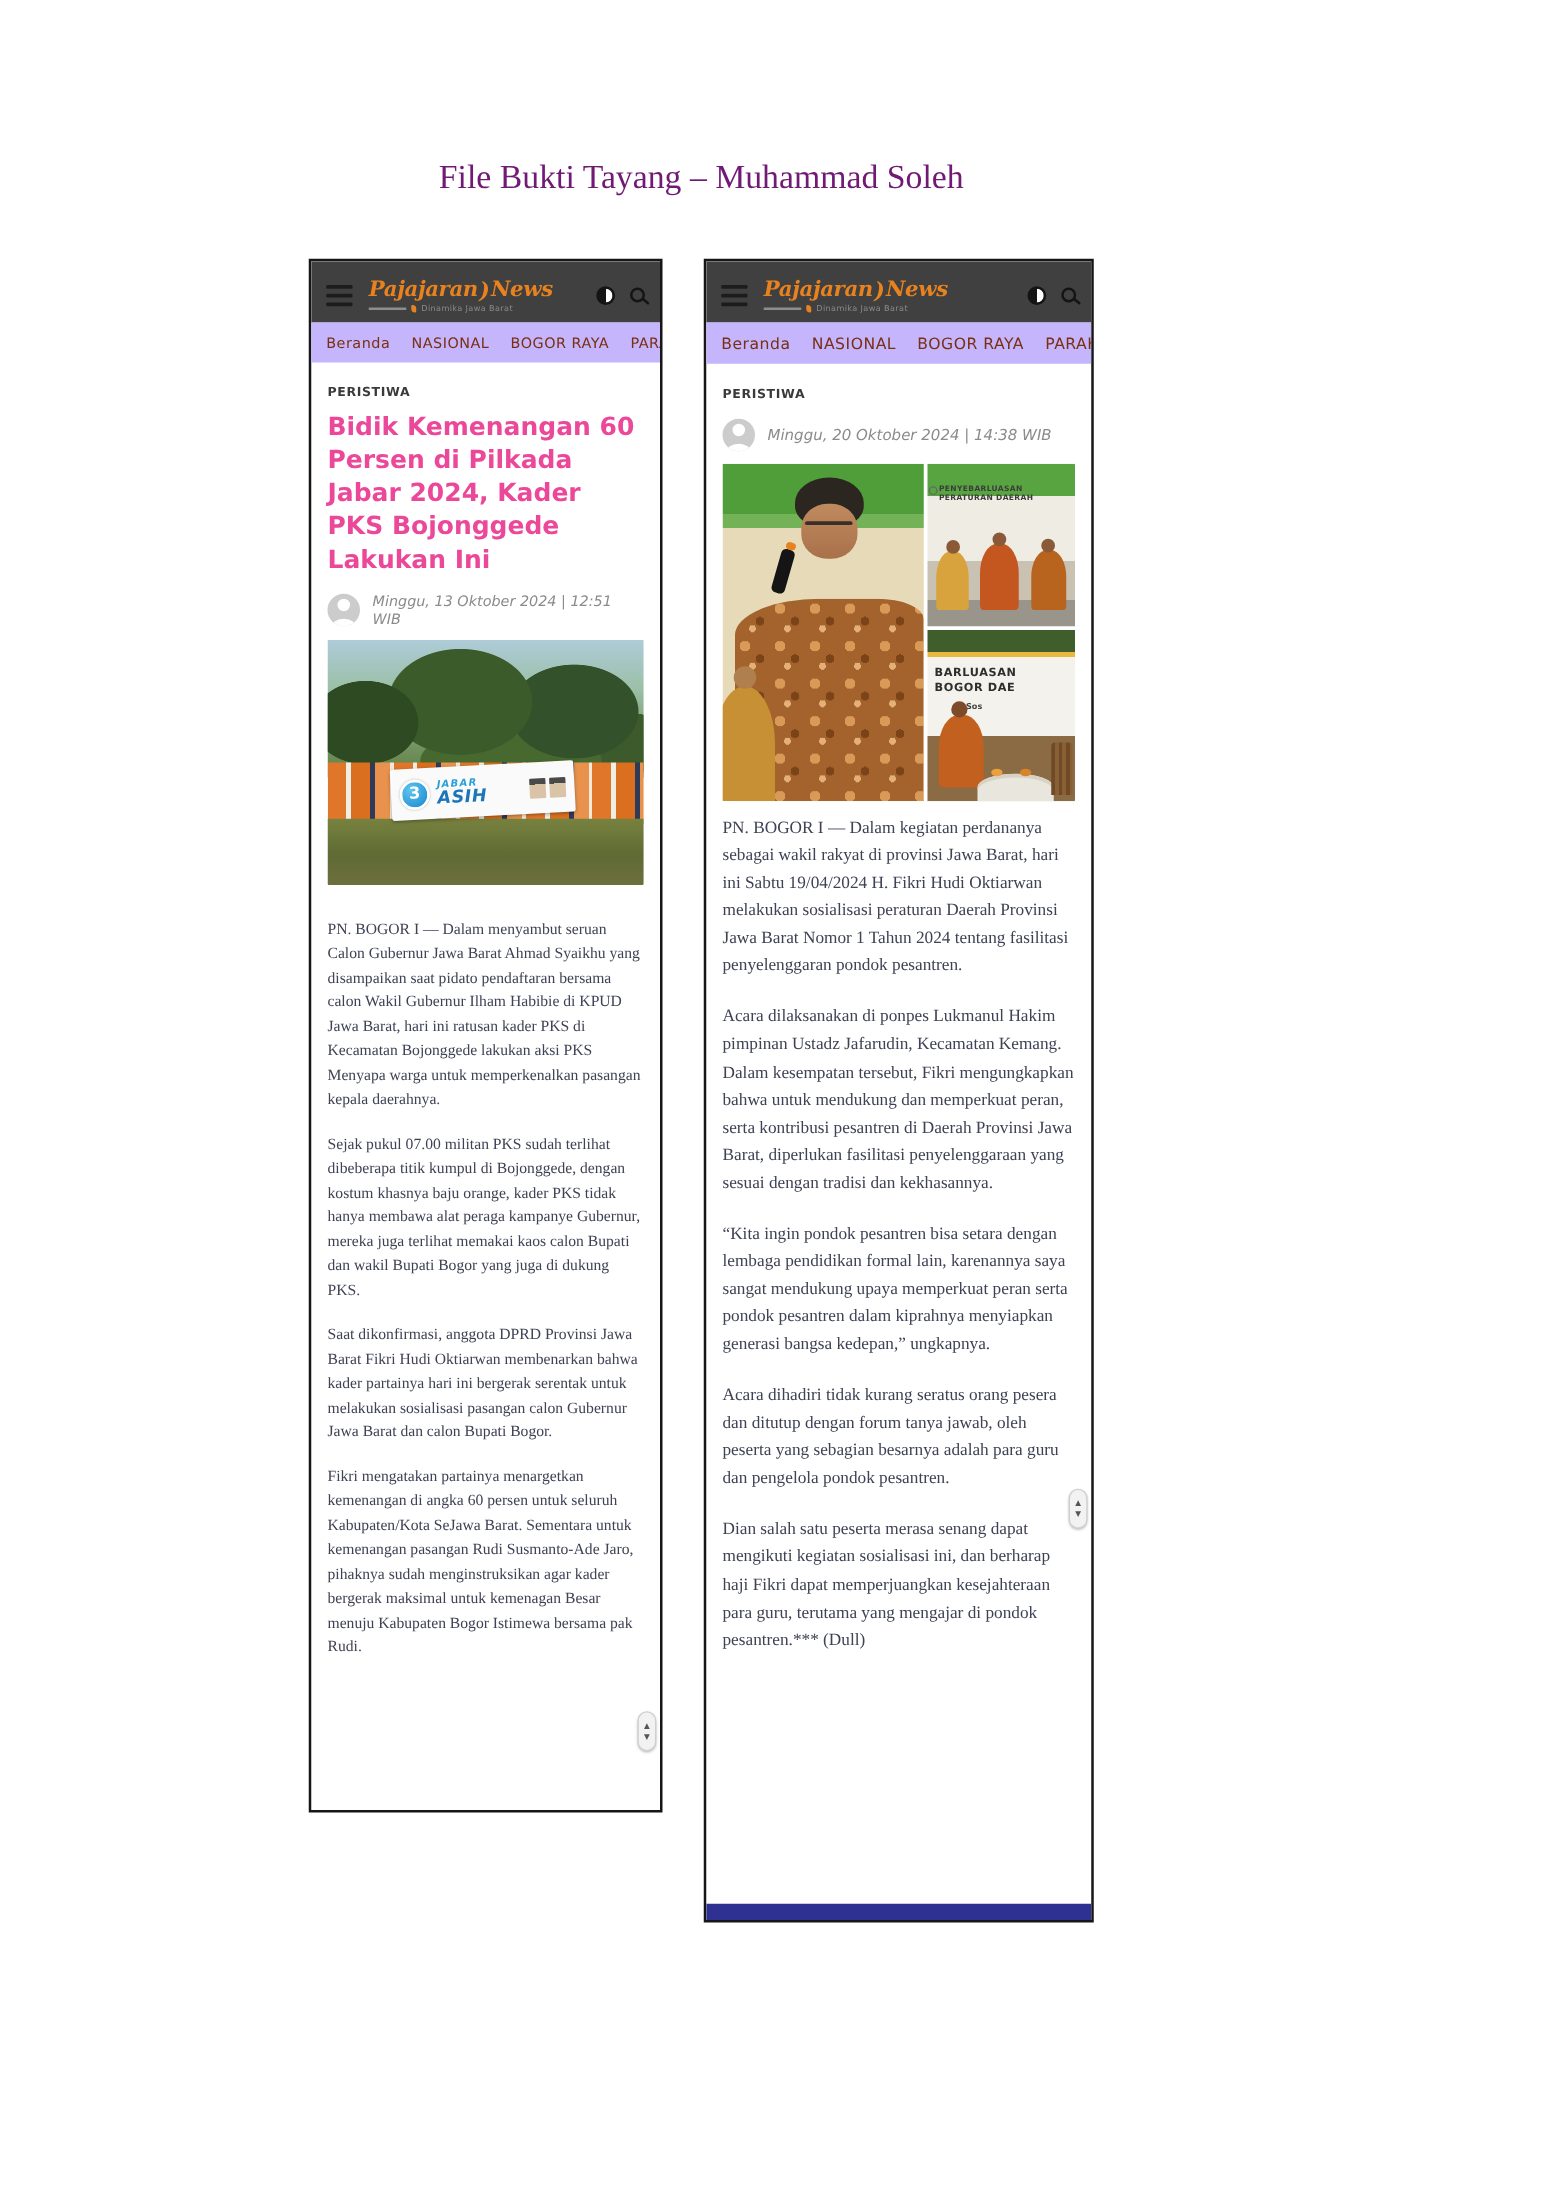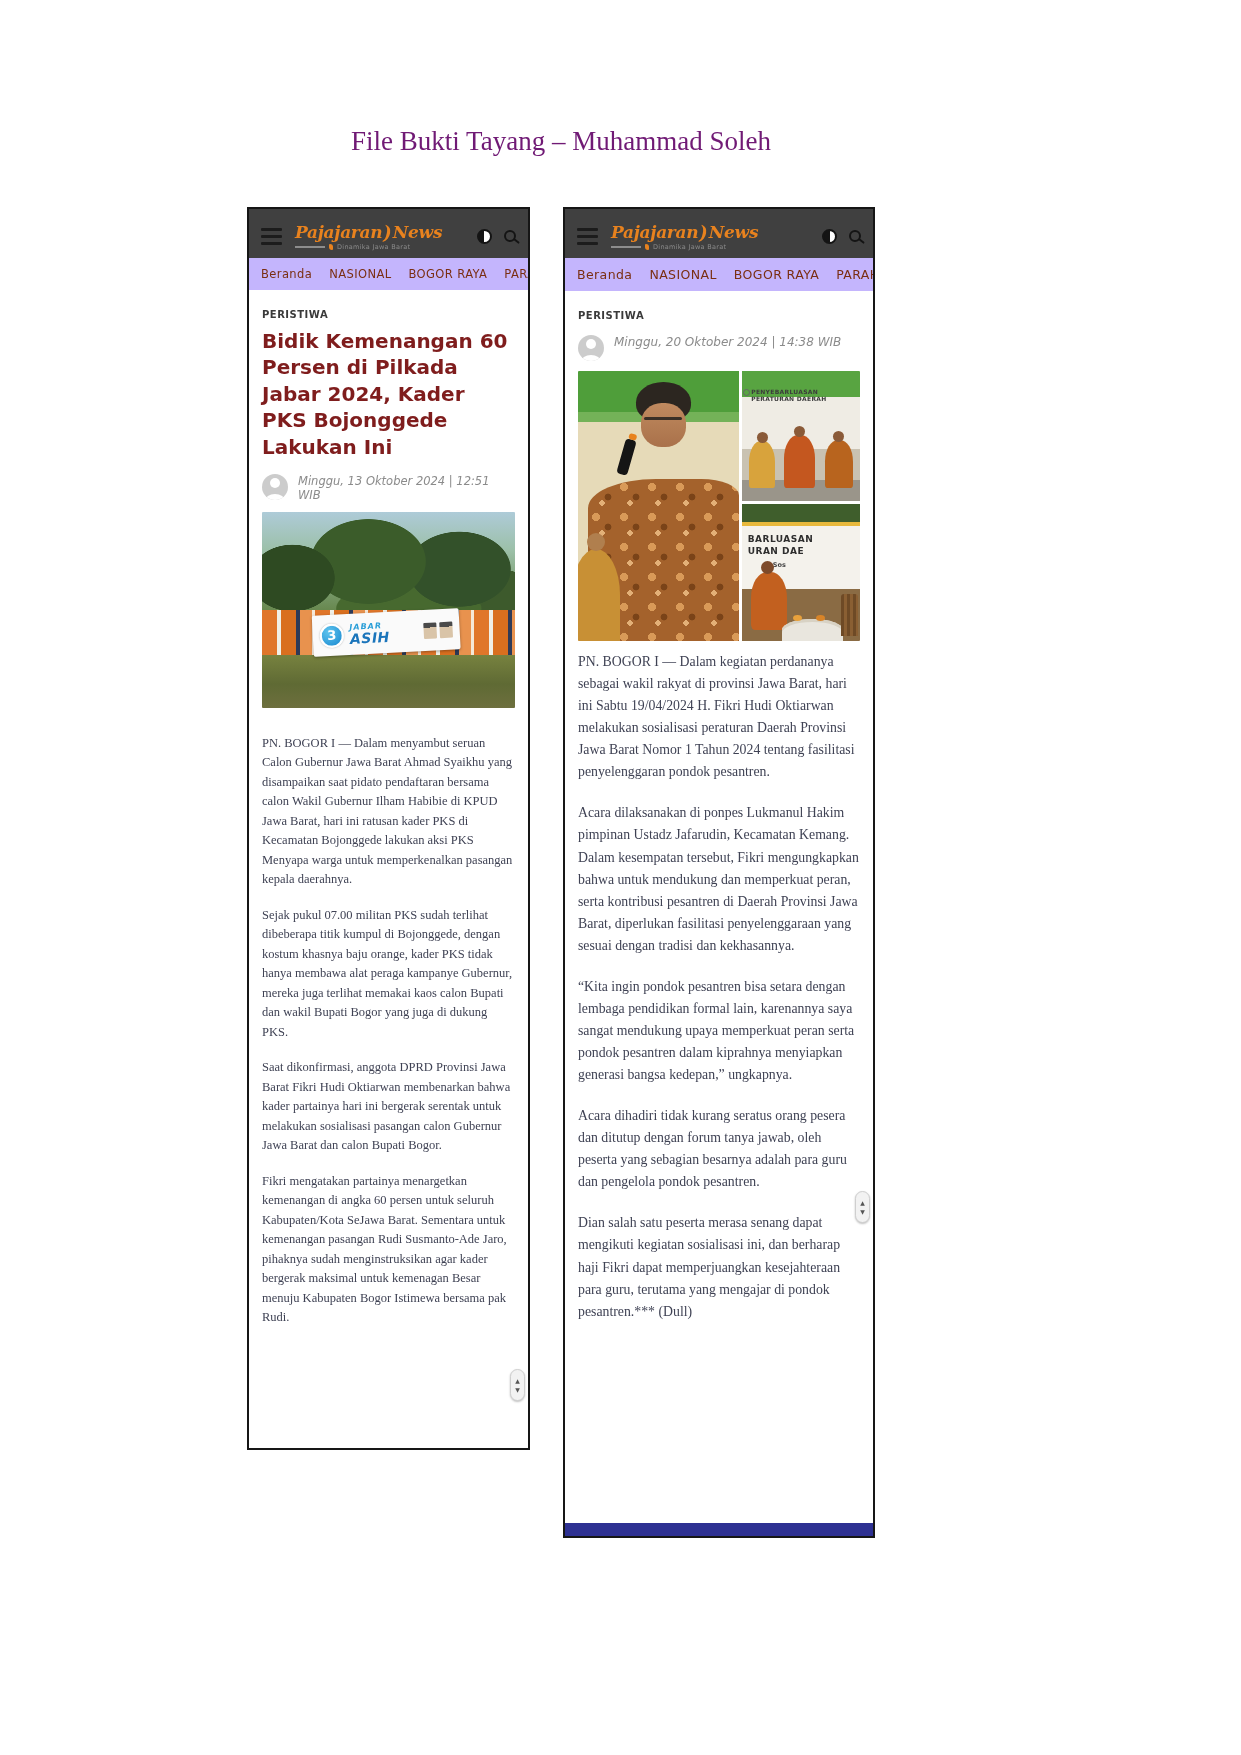--- a/index.html
+++ b/index.html
@@ -36,24 +36,24 @@
   .search-icon::after { content:""; position:absolute; width:7px; height:2px; background:#141414;
     right:-6px; bottom:-2px; transform:rotate(40deg); border-radius:1px; }
 
   .nav-bar { background:#c4b5fd; display:flex; align-items:center; gap:17px; padding:9px 12px; }
   .nav-item { font-size:11.5px; color:#7a2e12; font-weight:500; letter-spacing:0.4px;
     cursor:pointer; white-space:nowrap; }
   .shot-right .nav-item { font-size:12.5px; }
 
   .content { padding:6px 13px 0 13px; }
   .kicker { margin-top:13px; font-size:10px; font-weight:bold; color:#3a3a3a; letter-spacing:0.5px; }
-  .headline { margin-top:8px; color:#7f1d1d; font-weight:bold; font-size:20px; line-height:1.32; }
+  .headline { margin-top:8px; color:#ec4899; font-weight:bold; font-size:20px; line-height:1.32; }
   .shot-right .headline { font-size:21.5px; line-height:1.3; }
 
-  .byline { display:flex; align-items:flex-start; gap:10px; margin:14px 0 10px 0; }
+  .byline { display:flex; align-items:center; gap:10px; margin:14px 0 10px 0; }
   .avatar { width:26px; height:26px; border-radius:50%; background:#cccccc; position:relative; overflow:hidden; flex:none; }
   .avatar::before { content:""; position:absolute; top:4px; left:50%; transform:translateX(-50%);
     width:10px; height:10px; border-radius:50%; background:#ffffff; }
   .avatar::after { content:""; position:absolute; bottom:-8px; left:50%; transform:translateX(-50%);
     width:20px; height:14px; border-radius:50%; background:#ffffff; }
   .date-text { font-style:italic; font-size:11.5px; color:#8b8b8b; }
   .shot-right .date-text { font-size:12px; }
 
   
   .photo { position:relative; margin:8px 0 0 0; overflow:hidden; border-radius:1px; }
@@ -293,21 +293,21 @@
           </div>
           <div class="rp-top-people">
             <i class="p1"></i>
               <i class="p2"></i>
               <i class="p3"></i>
           </div>
         </div>
         <div class="rp-bottom">
           <div class="rp-bot-banner">
             <span class="b1">BARLUASAN</span>
-            <span class="b2">URAN DAE</span>
+            <span class="b2">BOGOR DAE</span>
             <span class="b3">S.Sos</span>
           </div>
           <div class="rp-bot-person"></div>
           <div class="rp-bot-table"></div>
           <div class="rp-bot-chair"></div>
         </div>
       </div>
 
       <div class="body-text">
         <p>PN. BOGOR I — Dalam kegiatan perdananya sebagai wakil rakyat di provinsi Jawa Barat, hari ini Sabtu 19/04/2024 H. Fikri Hudi Oktiarwan melakukan sosialisasi peraturan Daerah Provinsi Jawa Barat Nomor 1 Tahun 2024 tentang fasilitasi penyelenggaran pondok pesantren.</p>

